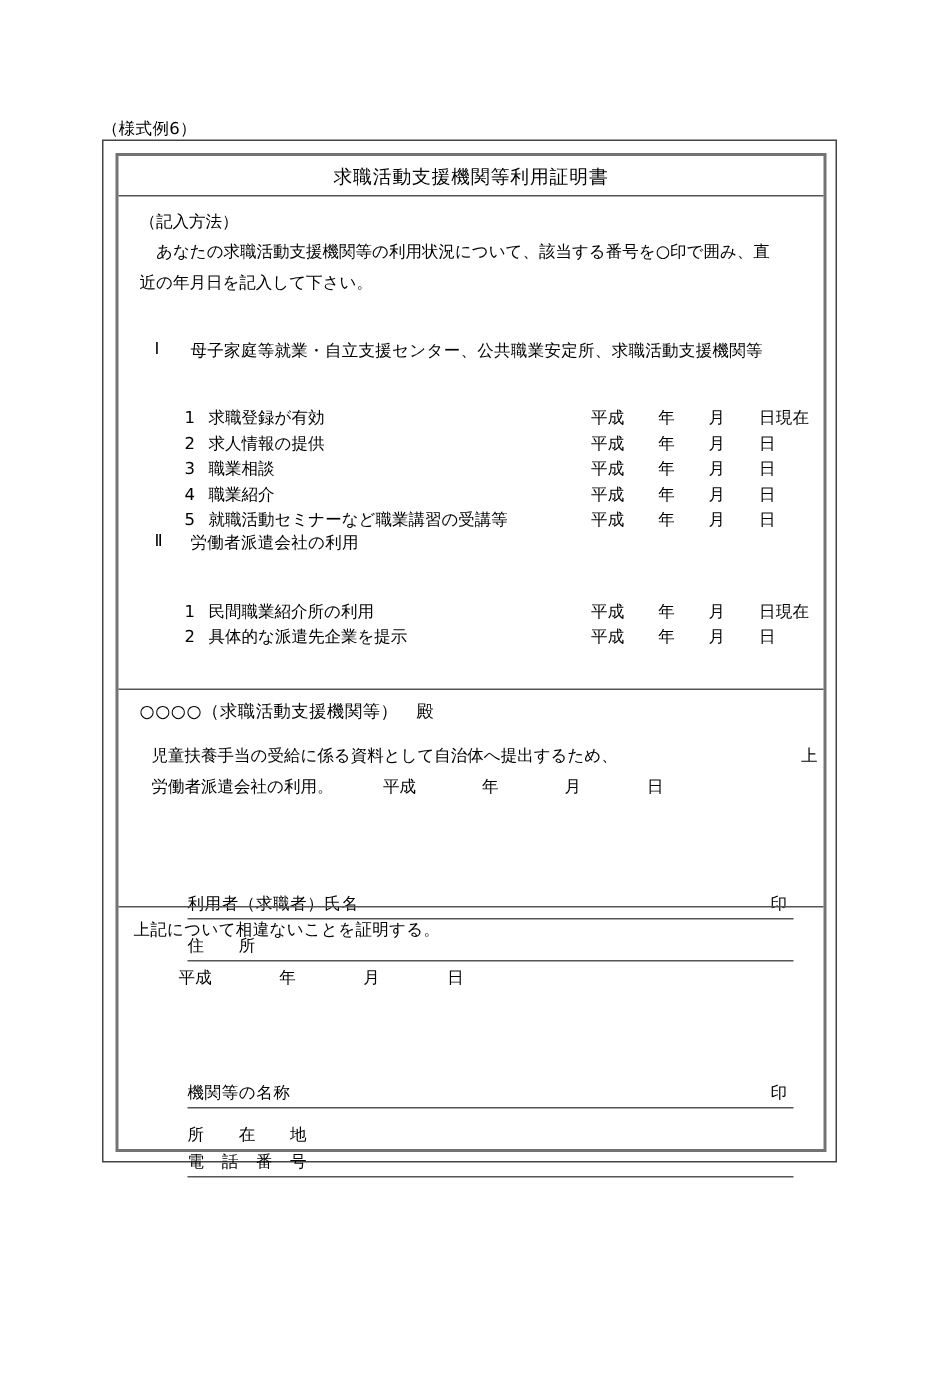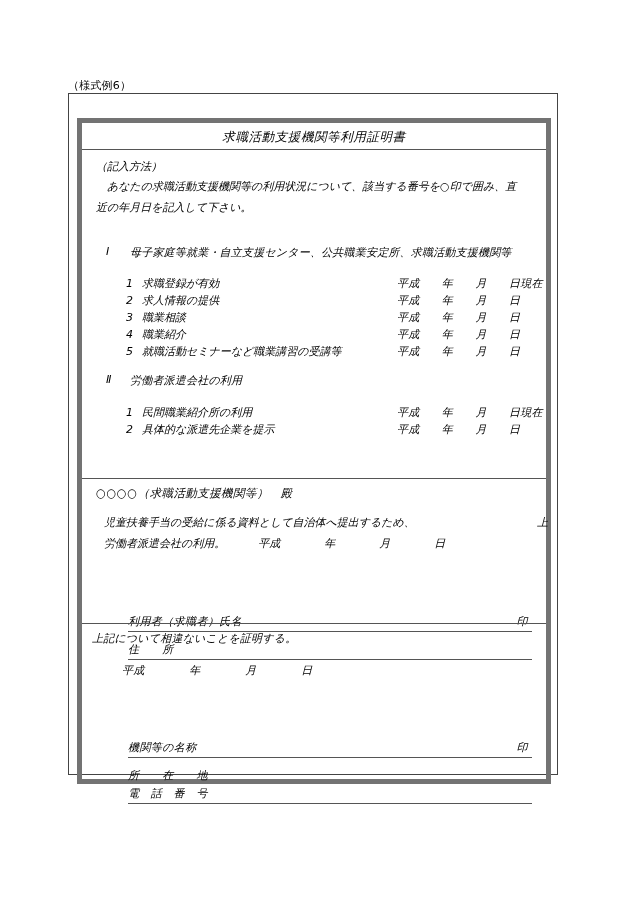--- a/index.html
+++ b/index.html
@@ -36,26 +36,25 @@
     top: 93px;
     width: 490px;
     height: 682px;
     border: 1px solid #444;
     box-sizing: border-box;
     background: #fff;
   }
   .inner {
     position: absolute;
     left: 8px;
-    top: 24px;
+    top: 8px;
     width: 474px;
     height: 666px;
-    border: 5px solid #737373;
+    border: 2px solid #737373;
     box-sizing: border-box;
-    font-style: italic;
   }
   .title {
     position: absolute;
     left: 0;
     top: 6px;
     width: 100%;
     text-align: center;
     font-size: 12.5px;
     letter-spacing: 0.6px;
   }
@@ -112,20 +111,21 @@
     height: 17px;
     line-height: 17px;
   }
   .item .no {
     width: 46px;
     padding-left: 30px;
     box-sizing: border-box;
   }
   .item .nm {
     flex: 0 0 255px;
+    margin-top: 14px;
   }
   .item .date {
     flex: 0 0 auto;
     white-space: pre;
     letter-spacing: 0.2px;
   }
 
   .addressee {
     position: absolute;
     left: 14px;

